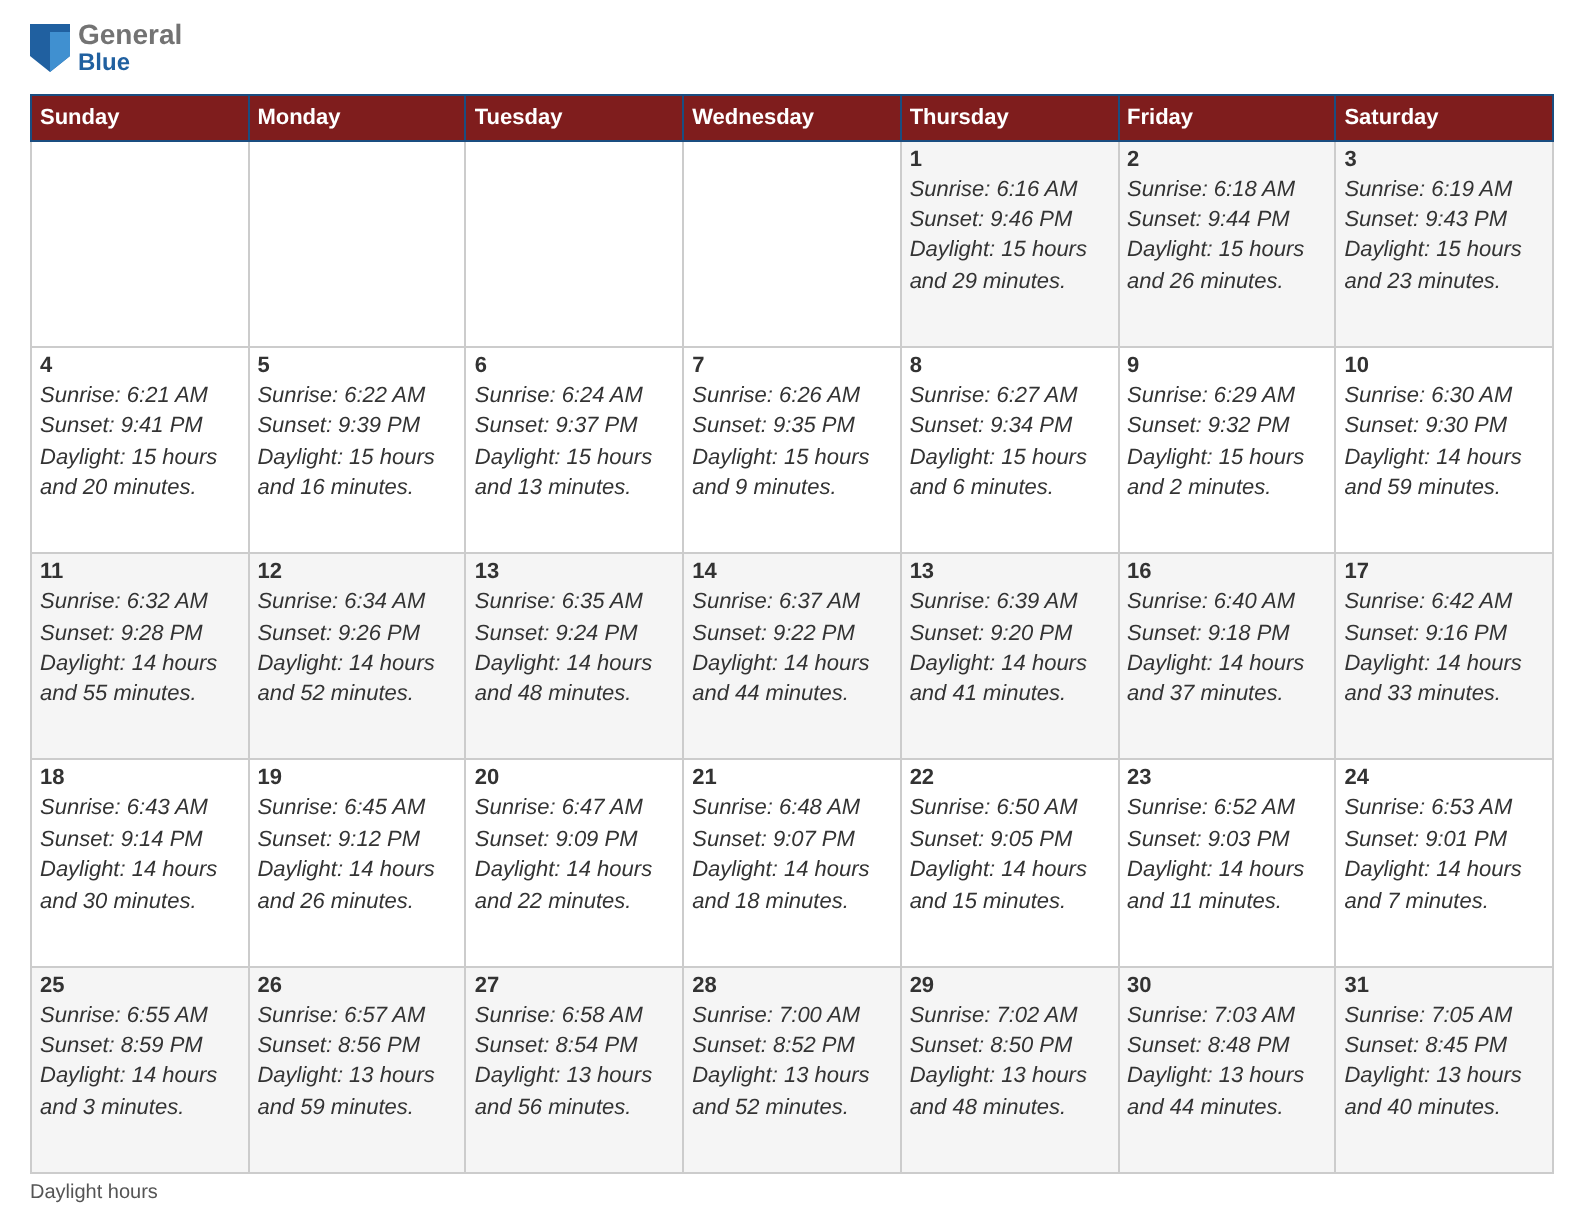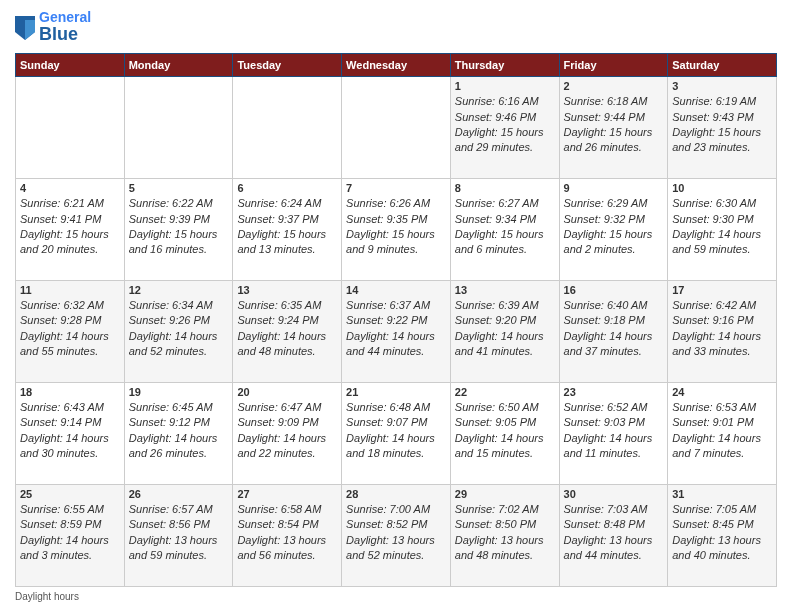--- a/index.html
+++ b/index.html
@@ -29,24 +29,24 @@
       gap: 4px;
     }
     .logo-text {
       display: flex;
       flex-direction: column;
       line-height: 1.1;
     }
     .logo-general {
       font-size: 14px;
       font-weight: bold;
-      color: #3b82f6;
+      color: #737373;
     }
     .logo-blue {
-      font-size: 18px;
+      font-size: 12px;
       font-weight: bold;
       color: #2060a0;
     }
     .logo-icon {
       width: 20px;
       height: 24px;
     }
     .title-block {
       text-align: right;
     }

